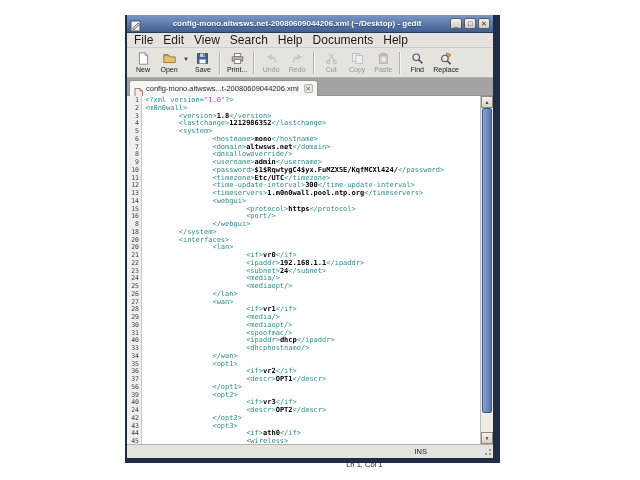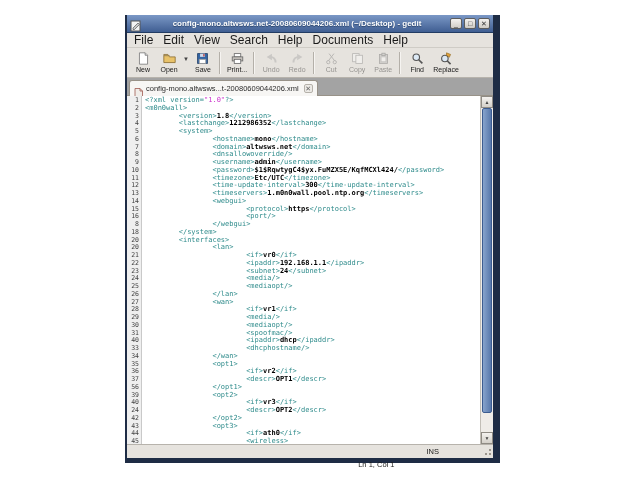--- a/index.html
+++ b/index.html
@@ -60,21 +60,21 @@
        flex-direction:column;box-sizing:border-box;}
   .sbtn{flex:0 0 11px;background:linear-gradient(#f4f2ef,#d4d0c9);border:1px solid #8f8b84;
        font-size:5px;color:#444;text-align:center;line-height:10px;box-sizing:border-box;}
   .strack{flex:1;position:relative;}
   .sthumb{position:absolute;left:1px;right:1px;top:0;height:94%;
        background:linear-gradient(90deg,#87a3cc,#5878ab);border:1px solid #3c5c90;border-radius:2px;box-sizing:border-box;}
   
   .statusbar{height:13px;flex:0 0 13px;background:var(--chrome_bg,#e6e3de);border-top:1px solid #b7b3ac;
        display:flex;align-items:center;justify-content:flex-end;font-size:7.5px;color:#1a1a1a;}
   .pos{margin-right:32px;margin-top:25px;}
-  .mode{margin-right:44px;}
+  .mode{margin-right:56px;}
   .grip{width:9px;height:9px;margin-right:1px;
        background:
         radial-gradient(circle at 7px 7px,#9a958d 1px,transparent 1.3px),
         radial-gradient(circle at 7px 3px,#9a958d 1px,transparent 1.3px),
         radial-gradient(circle at 3px 7px,#9a958d 1px,transparent 1.3px);}
 </style>
 </head>
 <body>
 
 <div id="screen">

